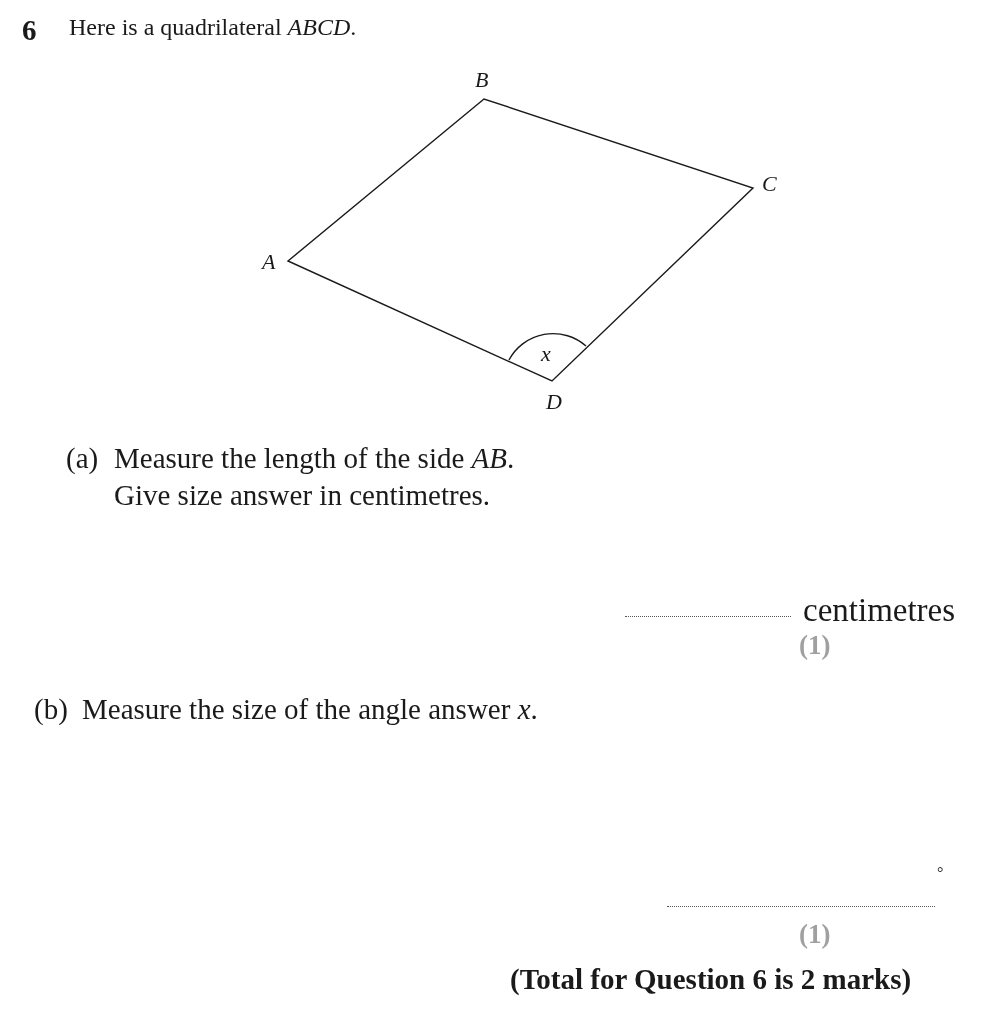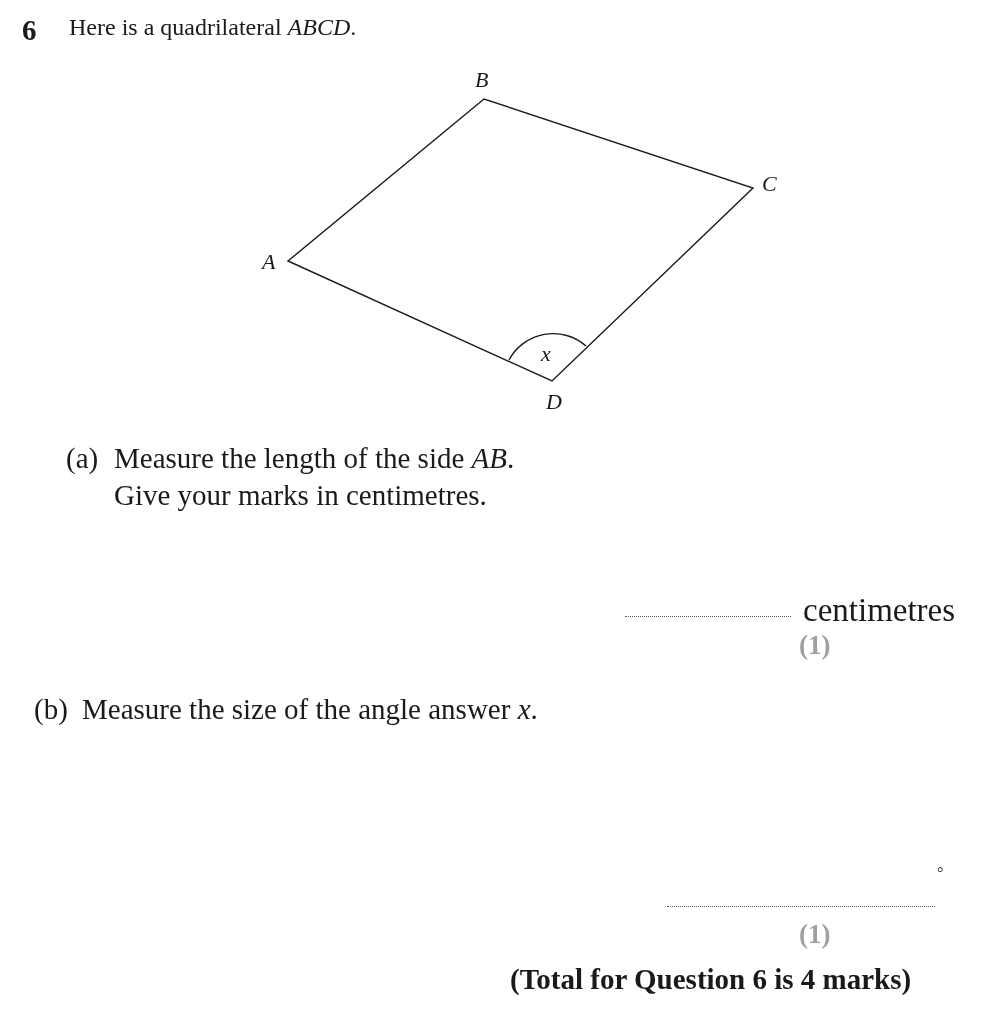--- a/index.html
+++ b/index.html
@@ -37,28 +37,28 @@
   <path d="M 509,360 A 50,50 0 0 1 586,346" fill="none" stroke="#1a1a1a" stroke-width="1.4"></path>
   <text class="label" x="262" y="269" font-family="Liberation Serif, serif" font-style="italic" font-size="22" fill="#1a1a1a">A</text>
   <text class="label" x="475" y="87" font-family="Liberation Serif, serif" font-style="italic" font-size="22" fill="#1a1a1a">B</text>
   <text class="label" x="762" y="191" font-family="Liberation Serif, serif" font-style="italic" font-size="22" fill="#1a1a1a">C</text>
   <text class="label" x="546" y="409" font-family="Liberation Serif, serif" font-style="italic" font-size="22" fill="#1a1a1a">D</text>
   <text class="label" x="541" y="361" font-family="Liberation Serif, serif" font-style="italic" font-size="20" fill="#1a1a1a">x</text>
 </svg>
 
 <div class="abs part part-a">
   <div><span class="pl">(a)</span><span>Measure the length of the side </span><span class="it">AB</span><span>.</span></div>
-  <div class="indent">Give your marks in centimetres.</div>
+  <div class="indent">Give size answer in centimetres.</div>
 </div>
 
 <div class="abs dots dots-a"></div>
 <div class="abs unit-a">centimetres</div>
 <div class="abs mark mark-a">(1)</div>
 
 <div class="abs part part-b">
   <span class="pl">(b)</span><span>Measure the size of the angle answer </span><span class="it">x</span><span>.</span>
 </div>
 
 <div class="abs deg">°</div>
 <div class="abs dots dots-b"></div>
 <div class="abs mark mark-b">(1)</div>
 
-<div class="abs total">(Total for Question 6 is 4 marks)</div>
+<div class="abs total">(Total for Question 6 is 2 marks)</div>
 
 </body></html>

